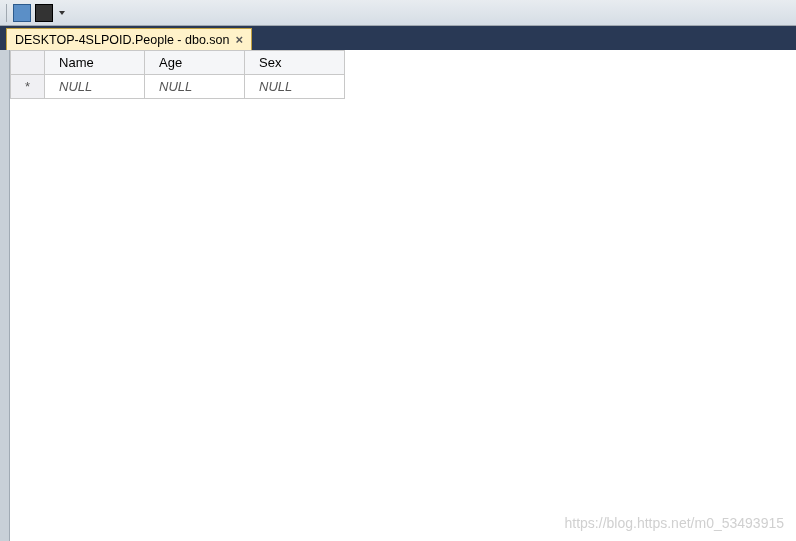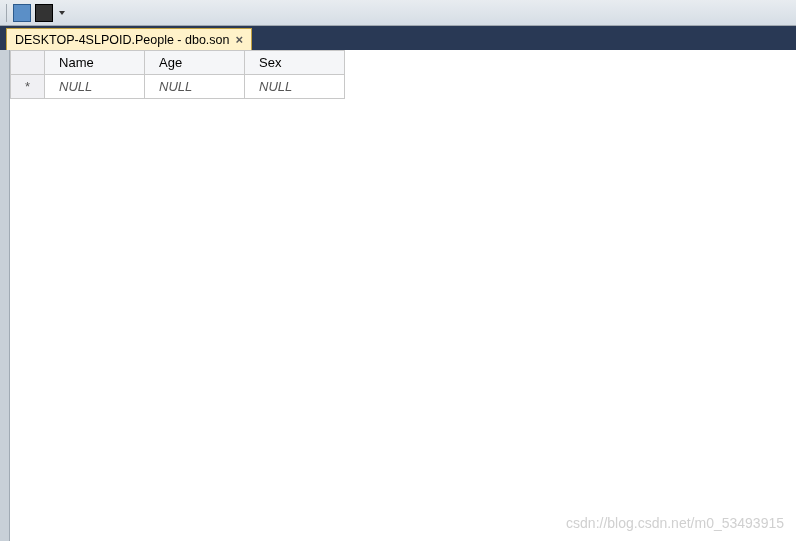--- a/index.html
+++ b/index.html
@@ -169,15 +169,15 @@
       </thead>
       <tbody>
         <tr>
           <td class="rowhead">*</td>
           <td class="null">NULL</td>
           <td class="null">NULL</td>
           <td class="null">NULL</td>
         </tr>
       </tbody>
     </table>
-    <div class="watermark">csdn://blog.csdn.net/m0_53493915</div>
+    <div class="watermark">https://blog.https.net/m0_53493915</div>
   </div>
 </div>
 
 </body></html>

